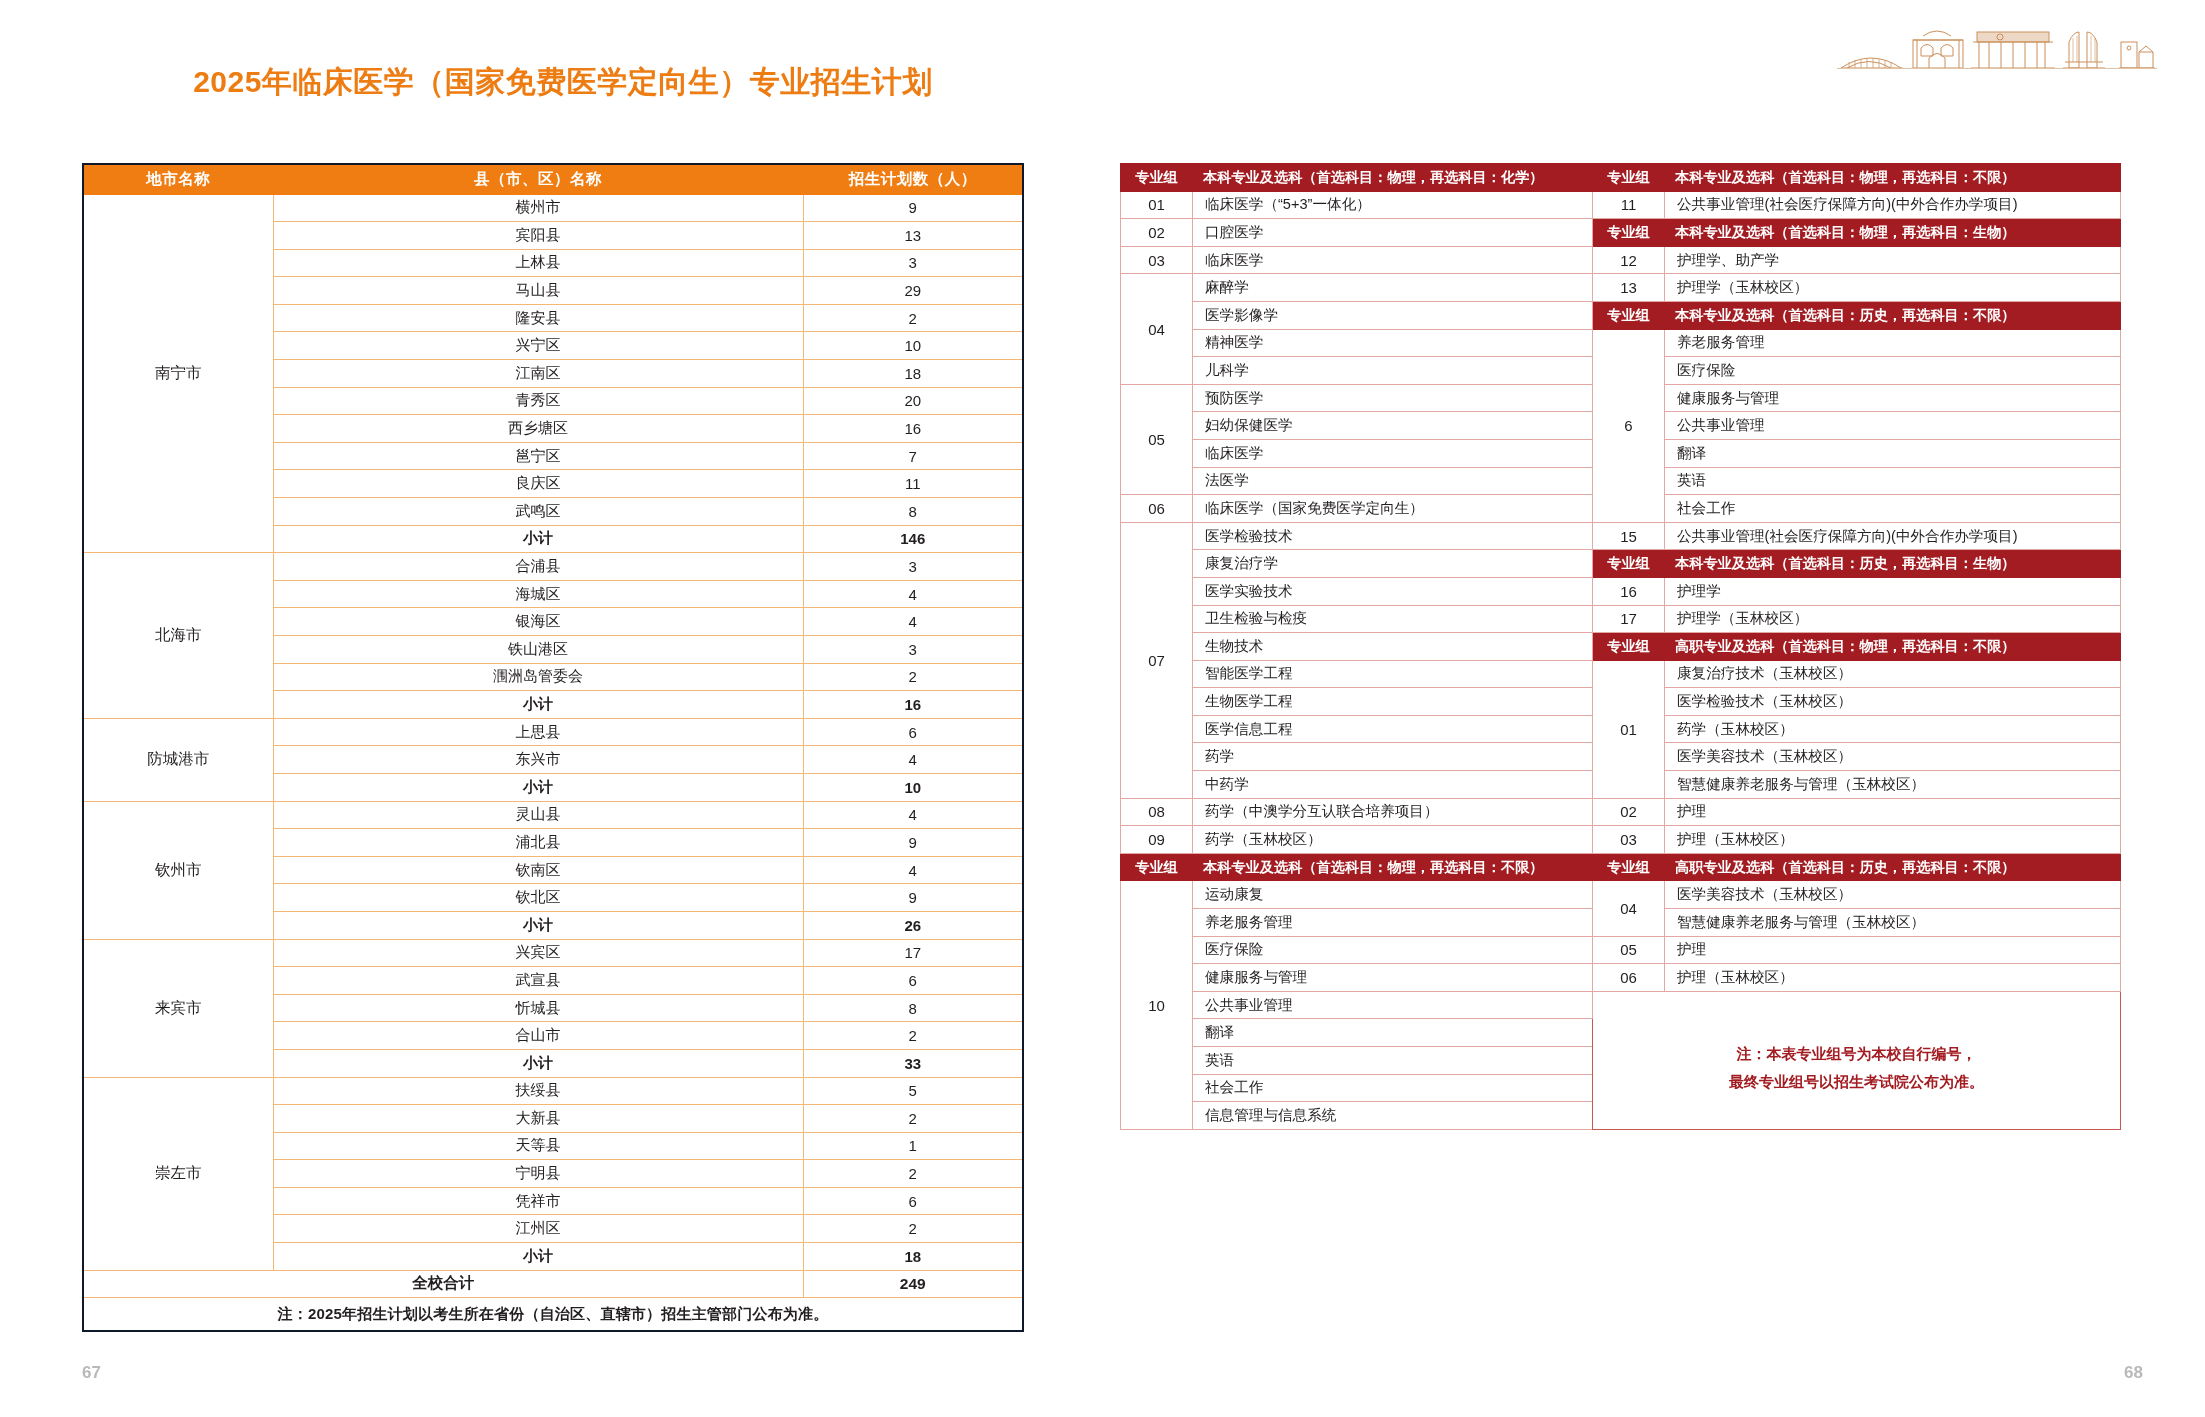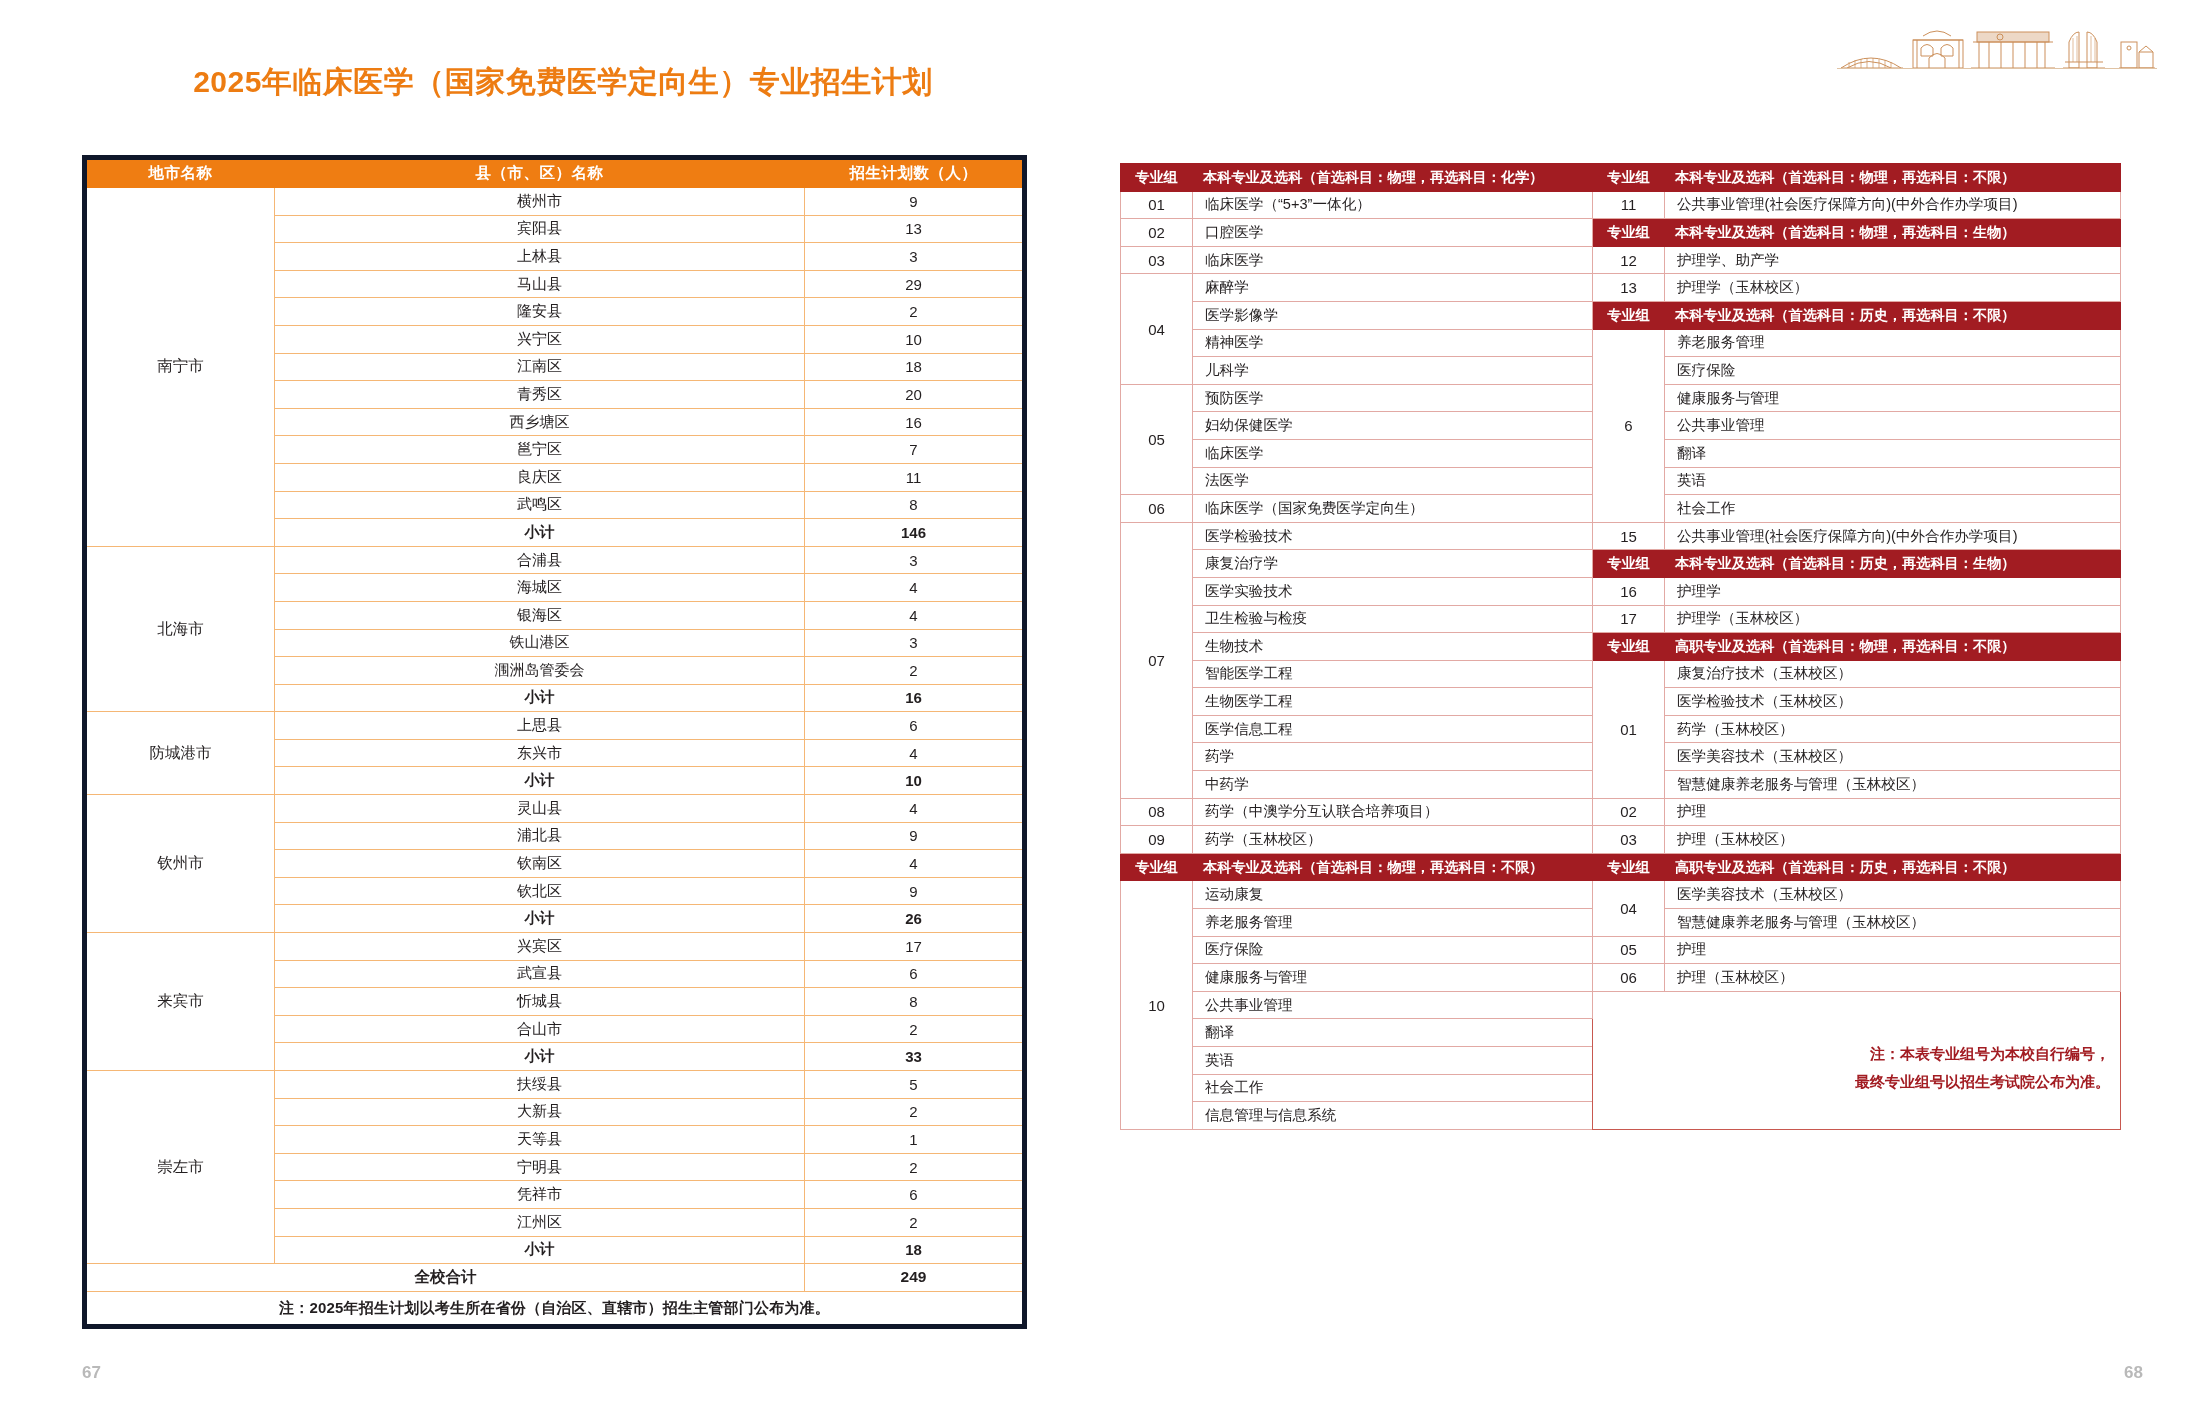--- a/index.html
+++ b/index.html
@@ -28,22 +28,22 @@
   }
   .title-left  { color:#ED7C12; font-size: 30px; margin: 0; padding-top: 62px; padding-left: 24px; }
   .title-right { color:#A51C22; font-size: 30px; margin: 0; padding-top: 62px; }
 
   
   table { border-collapse: collapse; table-layout: fixed; }
   td, th { padding: 0; }
 
   
   .tbl-left {
-    position:absolute; left: 82px; top: 155px; width: 940px;
-    border: 5px solid #0f172a;
+    position:absolute; left: 82px; top: 163px; width: 940px;
+    border: 2px solid #0f172a;
   }
   .tbl-left th {
     background:#EF7D12; color:#fff; font-size:15.5px; font-weight:700;
     height:30px; text-align:center; border:1px solid #EF7D12;
     letter-spacing:.5px;
   }
   .tbl-left td {
     border:1px solid #F5B775; height:27.6px; font-size:15px; color:#231f20;
     text-align:center; vertical-align:middle;
   }
@@ -65,21 +65,21 @@
     vertical-align:middle;
   }
   .tbl-right td.hd {
     background:#A21C22; color:#fff; font-weight:700; font-size:14.2px;
     border:1px solid #A21C22; text-align:center;margin-left:20px;
   }
   .tbl-right td.hd.left-pad { text-align:left; padding-left:10px; }
   .tbl-right td.grp { text-align:center; font-size:15px; }
   .tbl-right td.maj { text-align:left; padding-left:12px; }
   .note-right {
-    color:#A21C22; font-weight:800; font-size:15px; text-align:right; line-height:1.9;
+    color:#A21C22; font-weight:800; font-size:15px; text-align:center; line-height:1.9;
   }
   .note-right-wrap { padding: 26px 10px 10px 10px; }
 
   
   .pagenum { position:absolute; bottom: 34px; font-size:17px; color:#b9b9b9; font-weight:600; }
   .pagenum-l { left: 82px; }
   .pagenum-r { right: 62px; }
 </style>
 </head>
 <body>

